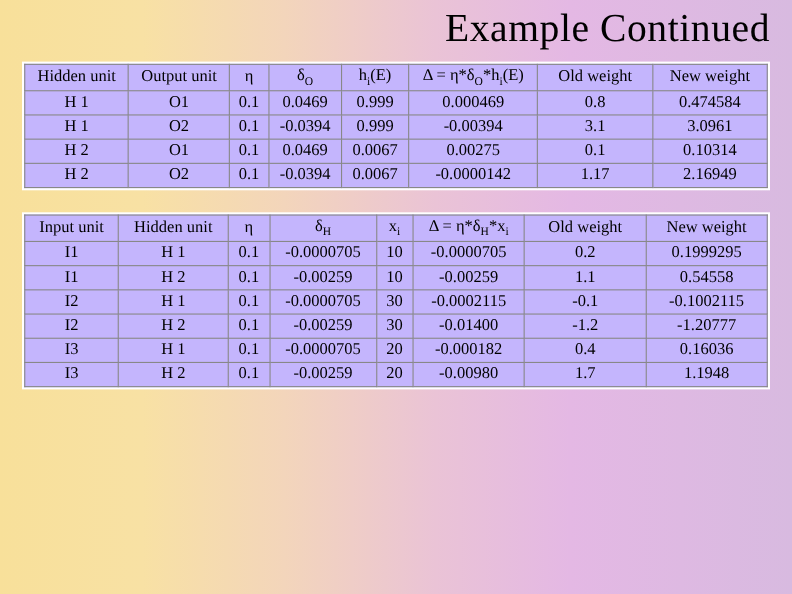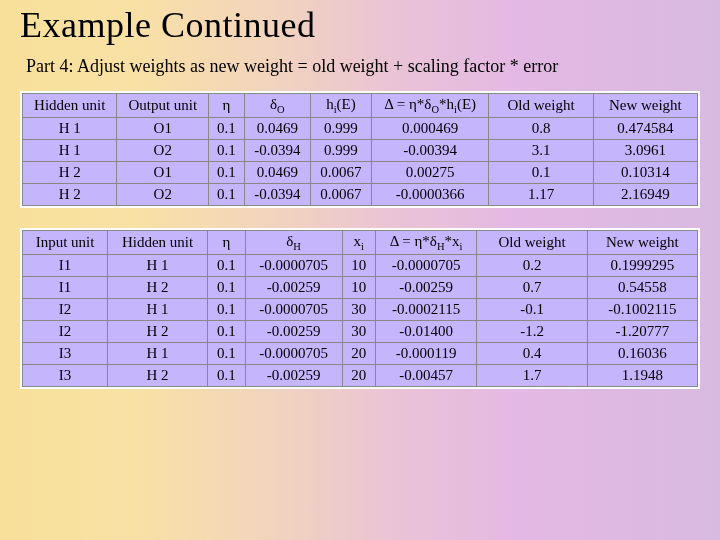--- a/index.html
+++ b/index.html
@@ -19,21 +19,21 @@
       #f8e1a4 18%,
       #f3d5bb 36%,
       #eac3d6 55%,
       #e4b8e4 72%,
       #d8bae0 100%);
     position: relative;
     box-sizing: border-box;
     padding: 4px 20px 0 20px;
   }
   h1.title {
-    text-align: left;
+    text-align: right;
     font-size: 36px;
     font-weight: 400;
     margin: 0 0 10px 0;
     letter-spacing: 0.5px;
   }
   .subtitle {
     font-size: 18px;
     margin: 0 0 14px 6px;
   }
   .tbl-wrap {
@@ -67,21 +67,20 @@
     min-width: 80px;
   }
 </style>
 </head>
 <body>
 
 <div class="slide">
 
   <h1 class="title">Example Continued</h1>
 
-  <div class="subtitle">Part 4:  Adjust weights as new weight = old weight + scaling factor * error</div>
 
   <div class="tbl-wrap">
     <table class="t1">
       <tbody>
           <tr class="hdr">
         <td><span>Hidden unit</span></td>
         <td><span>Output unit</span></td>
         <td><span>η</span></td>
         <td>δ<span class="sub">O</span></td>
         <td>h<span class="sub">i</span>(E)</td>
@@ -118,21 +117,21 @@
         <td>0.00275</td>
         <td>0.1</td>
         <td>0.10314</td>
       </tr>
       <tr>
         <td>H 2</td>
         <td>O2</td>
         <td>0.1</td>
         <td>-0.0394</td>
         <td>0.0067</td>
-        <td>-0.0000366</td>
+        <td>-0.0000142</td>
         <td>1.17</td>
         <td>2.16949</td>
       </tr>
     </tbody>
       </table>
   </div>
 
   <div class="tbl-wrap">
     <table class="t2">
       <tbody>
@@ -156,21 +155,21 @@
         <td>0.2</td>
         <td>0.1999295</td>
       </tr>
       <tr>
         <td>I1</td>
         <td>H 2</td>
         <td>0.1</td>
         <td>-0.00259</td>
         <td>10</td>
         <td>-0.00259</td>
-        <td>0.7</td>
+        <td>1.1</td>
         <td>0.54558</td>
       </tr>
       <tr>
         <td>I2</td>
         <td>H 1</td>
         <td>0.1</td>
         <td>-0.0000705</td>
         <td>30</td>
         <td>-0.0002115</td>
         <td>-0.1</td>
@@ -185,31 +184,31 @@
         <td>-0.01400</td>
         <td>-1.2</td>
         <td>-1.20777</td>
       </tr>
       <tr>
         <td>I3</td>
         <td>H 1</td>
         <td>0.1</td>
         <td>-0.0000705</td>
         <td>20</td>
-        <td>-0.000119</td>
+        <td>-0.000182</td>
         <td>0.4</td>
         <td>0.16036</td>
       </tr>
       <tr>
         <td>I3</td>
         <td>H 2</td>
         <td>0.1</td>
         <td>-0.00259</td>
         <td>20</td>
-        <td>-0.00457</td>
+        <td>-0.00980</td>
         <td>1.7</td>
         <td>1.1948</td>
       </tr>
     </tbody>
       </table>
   </div>
 
 </div>
 
 </body></html>

